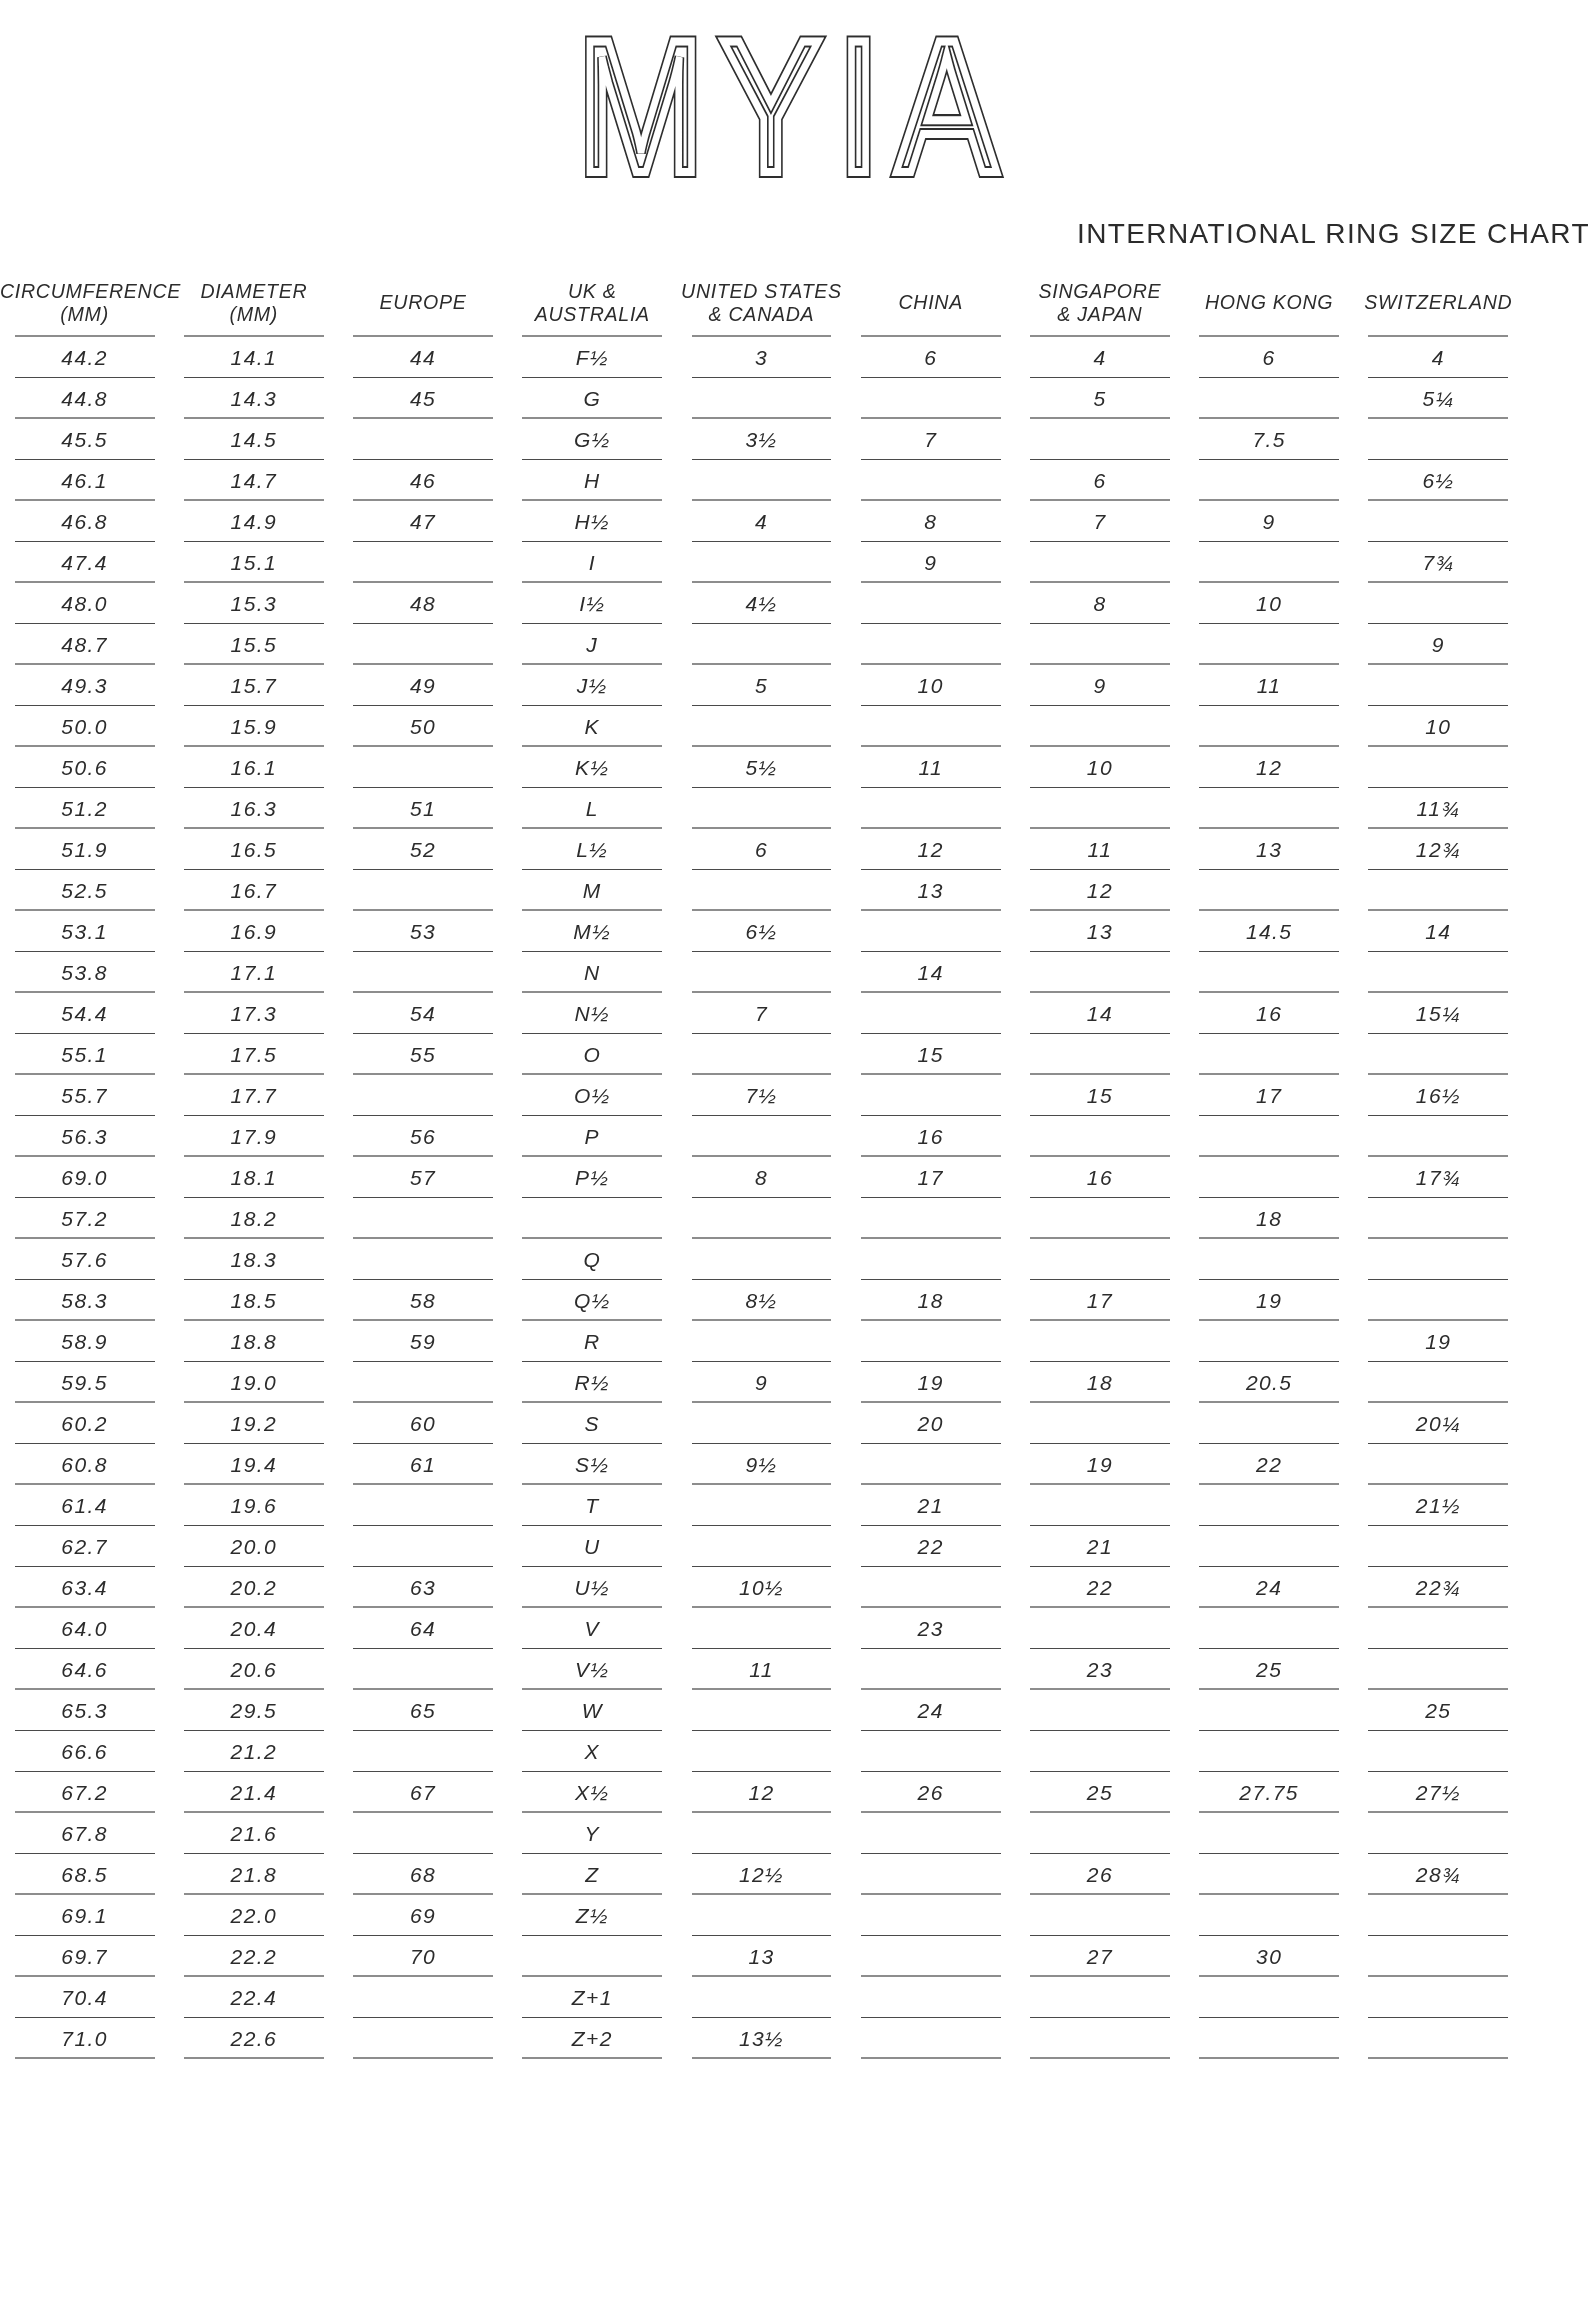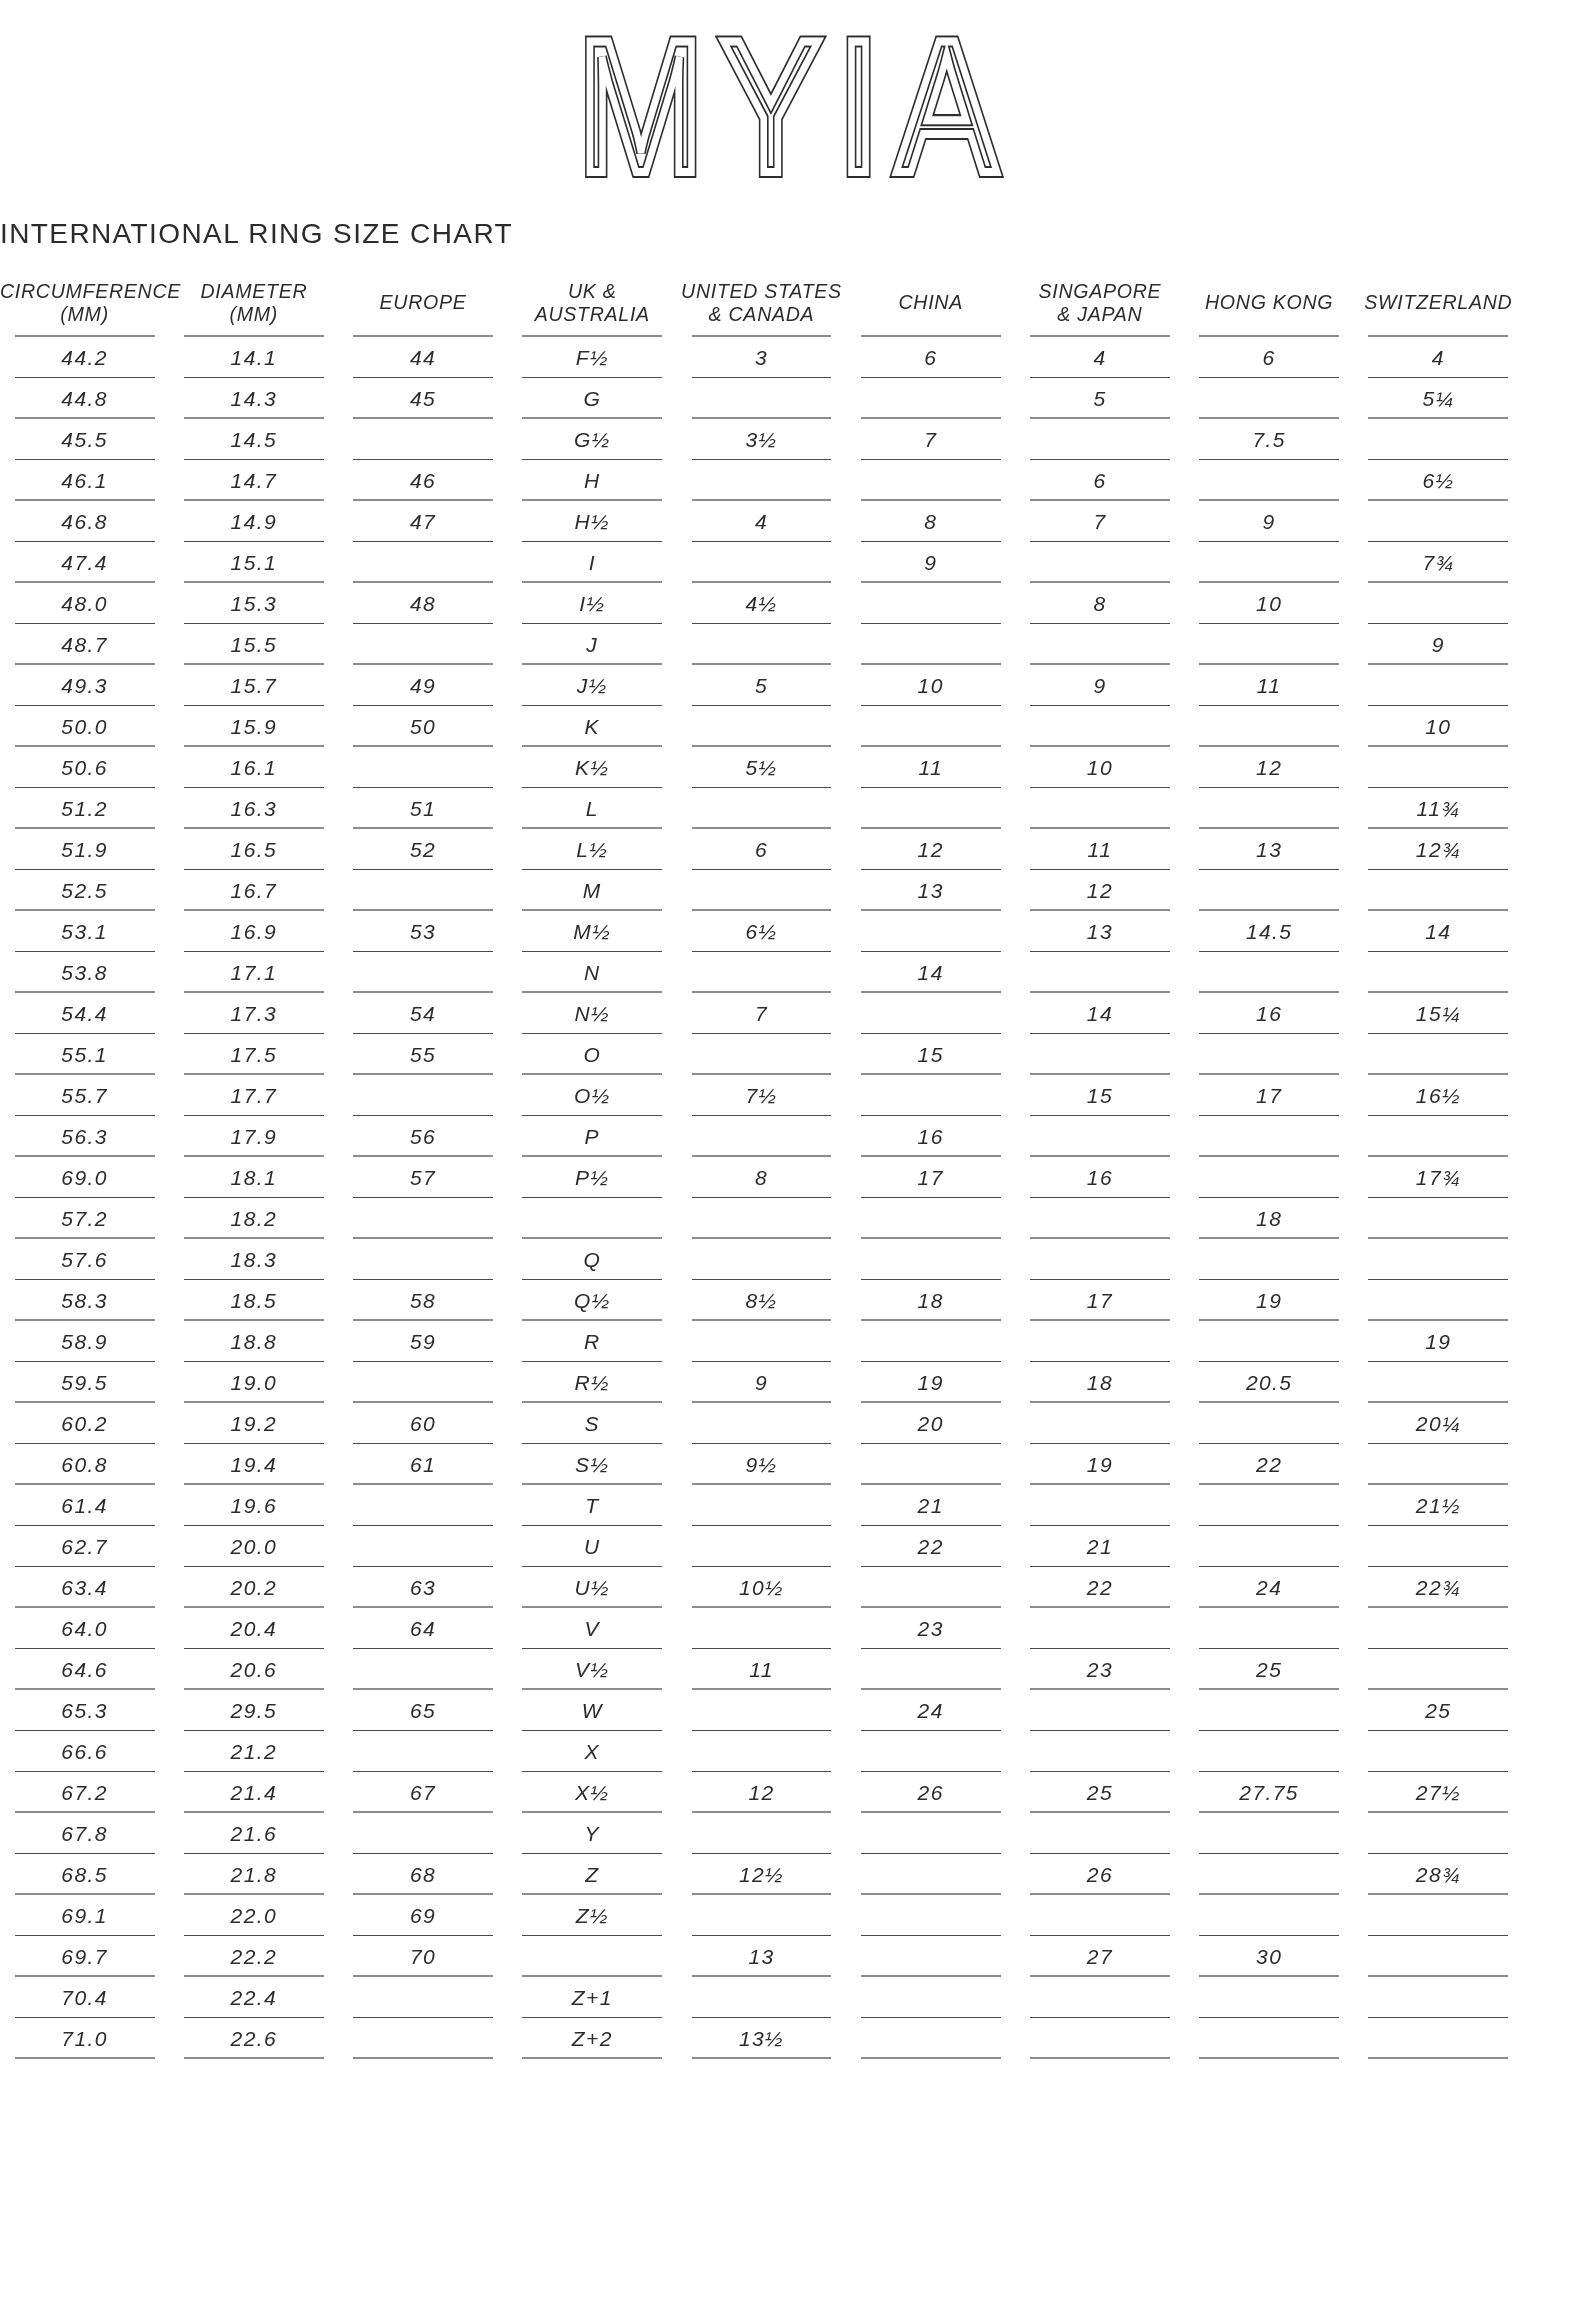--- a/index.html
+++ b/index.html
@@ -16,21 +16,21 @@
     overflow: hidden;
   }
   .logo-wrap {
     margin: 32px auto 0;
     width: 505px;
     height: 149px;
   }
   .logo-wrap svg { display: block; width: 505px; height: 149px; }
   .subtitle {
     margin-top: 38px;
-    text-align: left;
+    text-align: right;
     font-size: 28px;
     line-height: 29.5px;
     letter-spacing: 1.4px;
     color: #2b2b2b;
     font-weight: 400;
   }
   table.size-table {
     width: 1523px;
     margin-top: 19.6px;
     border-collapse: collapse;

